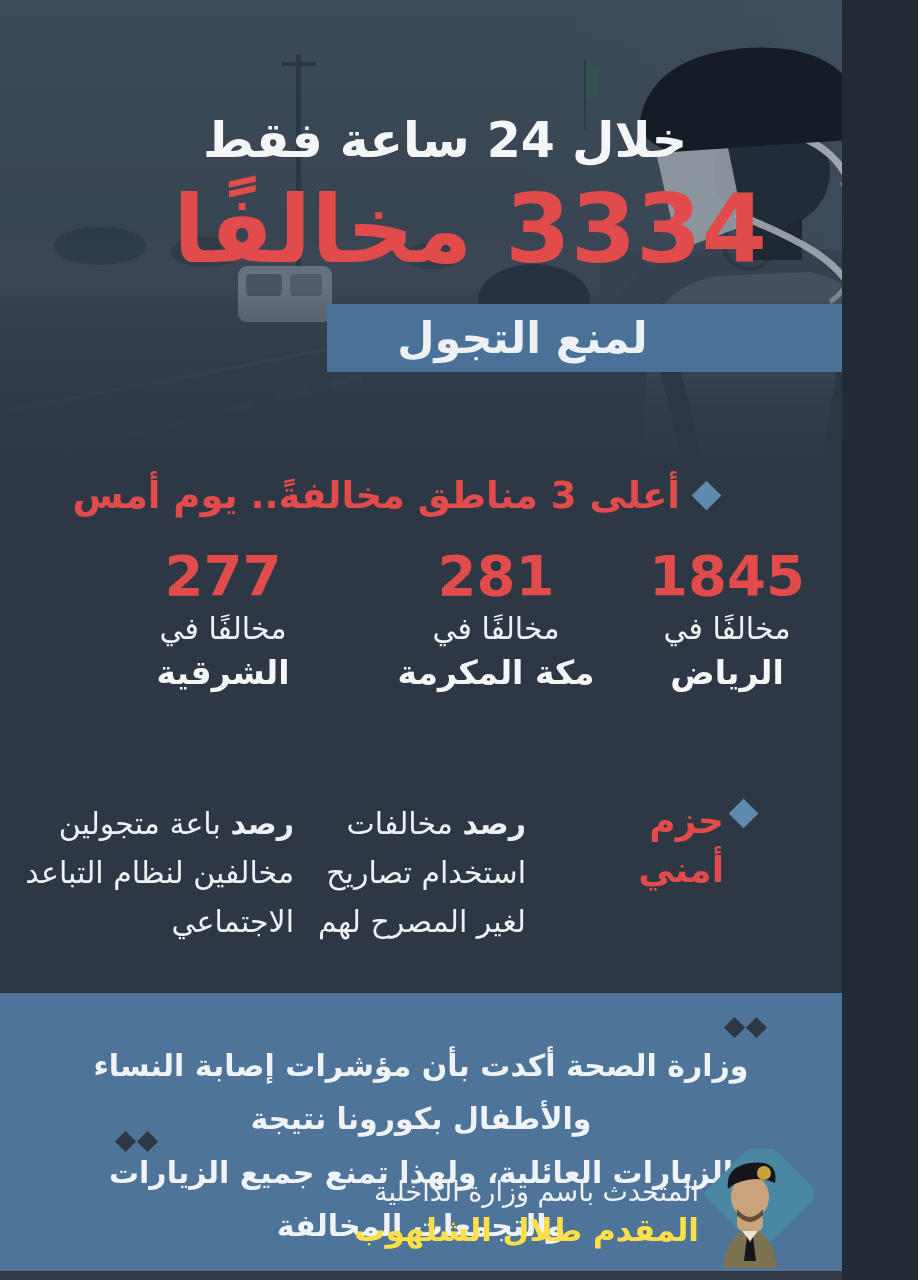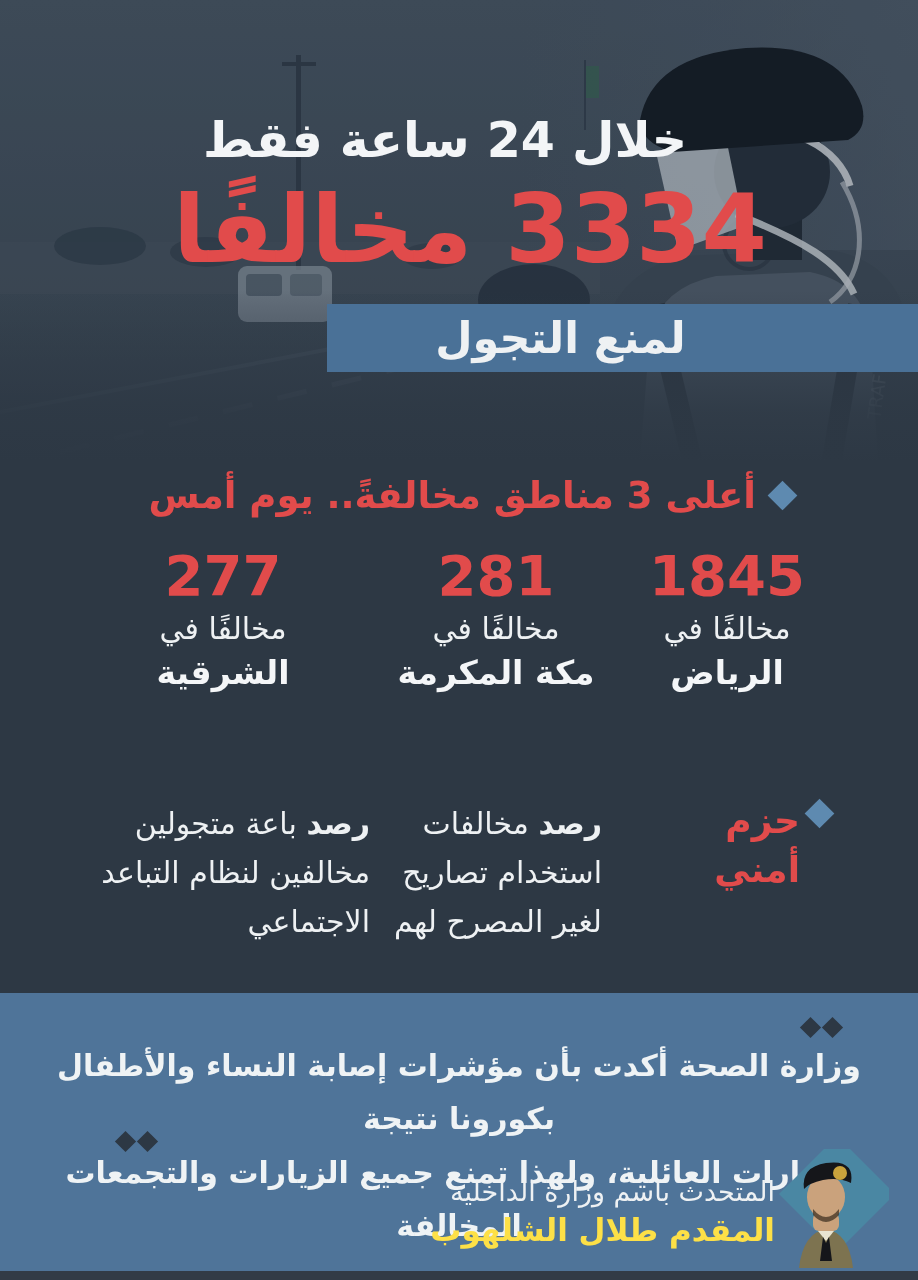--- a/index.html
+++ b/index.html
@@ -1,18 +1,18 @@
 <!DOCTYPE html>
 <html lang="ar"><head>
 <meta charset="utf-8">
 <style>
   html,body { margin:0; padding:0; background:#222a33; }
   * { box-sizing:border-box; }
   .poster {
-    position:relative; width:918px; height:1280px; overflow:hidden;
+    position:relative; width:842px; height:1280px; overflow:hidden;
     background:#2d3844;
     font-family:"DejaVu Sans", sans-serif;
     -webkit-font-smoothing:antialiased;
   }
   
   .hero-svg { position:absolute; top:0; left:0; width:918px; height:460px; display:block; }
   .hero-fade { position:absolute; top:290px; left:0; right:0; height:175px;
     background:linear-gradient(180deg, rgba(45,56,68,0) 0%, rgba(45,56,68,.85) 70%, #2d3844 100%); }
   
   .title { position:absolute; top:112px; left:0; width:890px; text-align:center;

